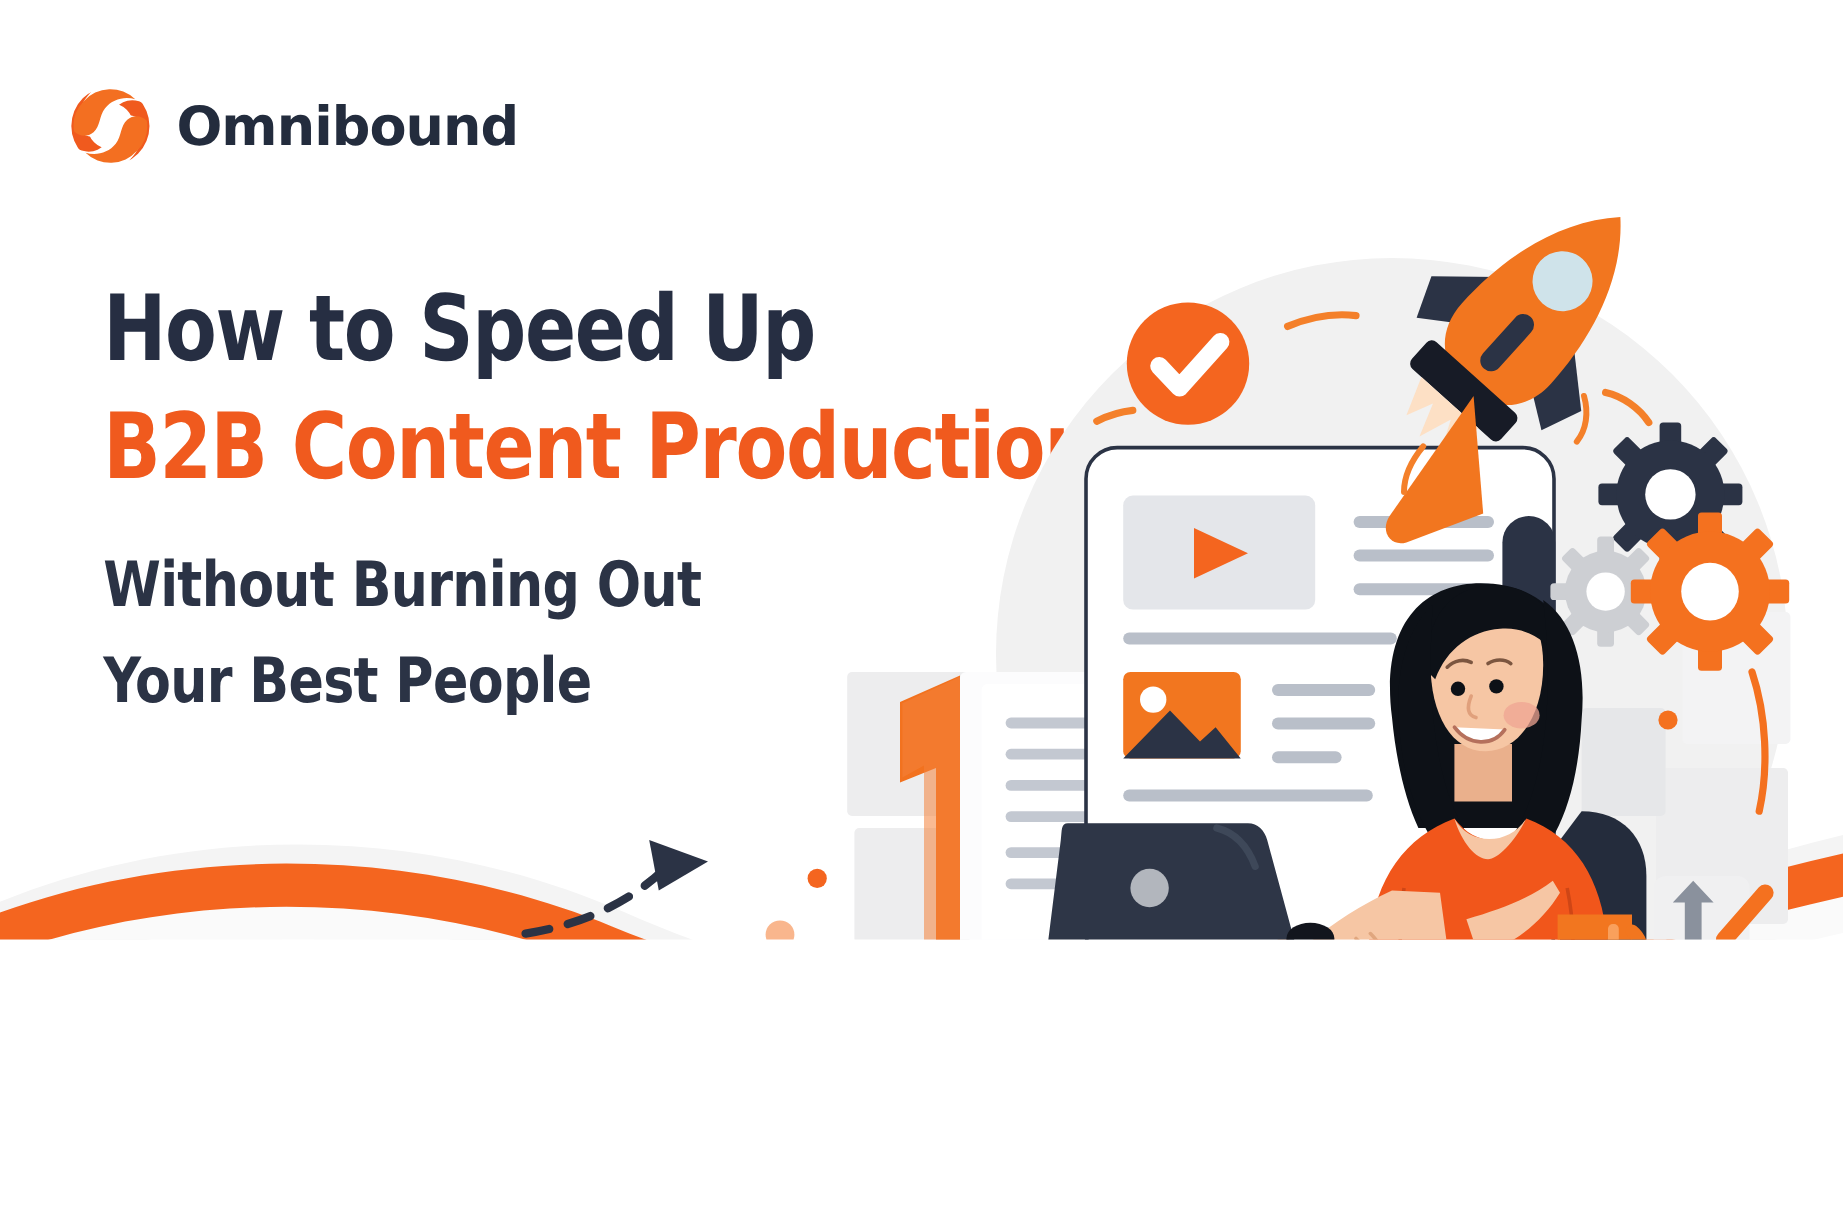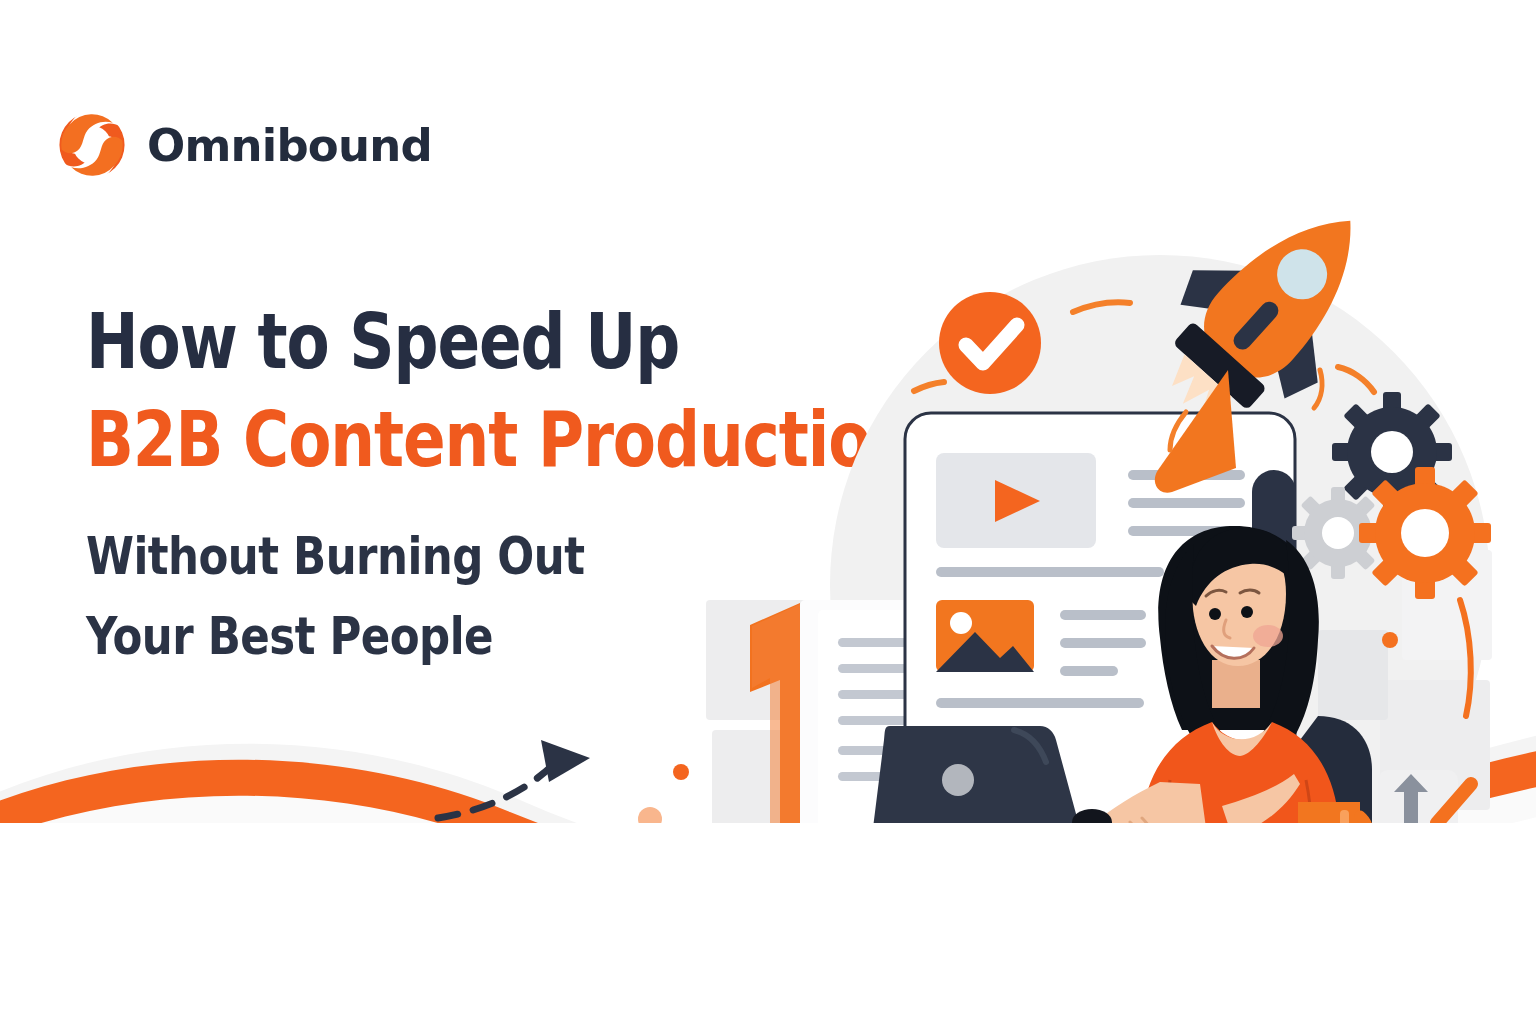--- a/index.html
+++ b/index.html
@@ -1,27 +1,27 @@
 <!DOCTYPE html>
 <html><head>
 <meta charset="utf-8">
 <style>
   html,body{margin:0;padding:0;background:#fff;}
   body{width:1536px;height:1024px;overflow:hidden;
        font-family:"Liberation Sans",sans-serif;}
-  #banner{position:relative;width:1536px;height:783px;background:#ffffff;overflow:hidden;margin-top:40px;}
+  #banner{position:relative;width:1536px;height:783px;background:#ffffff;overflow:hidden;}
 
   
   #logo{position:absolute;left:55px;top:68px;display:flex;align-items:center;gap:18px;}
   #logo-mark{width:74px;height:74px;flex:none;}
   #logo-word{font-size:45px;font-weight:700;color:#232c3d;letter-spacing:-0.8px;
              font-family:"DejaVu Sans",sans-serif;}
 
   
-  #copy{position:absolute;left:86px;top:264px;width:820px;}
+  #copy{position:absolute;left:86px;top:236px;width:820px;}
   .h-line{font-family:"DejaVu Sans Condensed","Liberation Sans Narrow","Liberation Sans",sans-serif;
           font-weight:700;font-size:76px;line-height:1.0;letter-spacing:-1.2px;
           white-space:nowrap;transform:scaleX(.92);transform-origin:left center;}
   #h-line1{color:#262e42;}
   #h-line2{color:#f05a1e;margin-top:22px;}
   .sub-line{font-family:"DejaVu Sans Condensed","Liberation Sans Narrow","Liberation Sans",sans-serif;
             font-weight:600;font-size:52px;line-height:1.0;color:#2b3345;letter-spacing:-0.6px;
             white-space:nowrap;transform:scaleX(.93);transform-origin:left center;}
   #sub-line1{margin-top:52px;}
   #sub-line2{margin-top:28px;}

